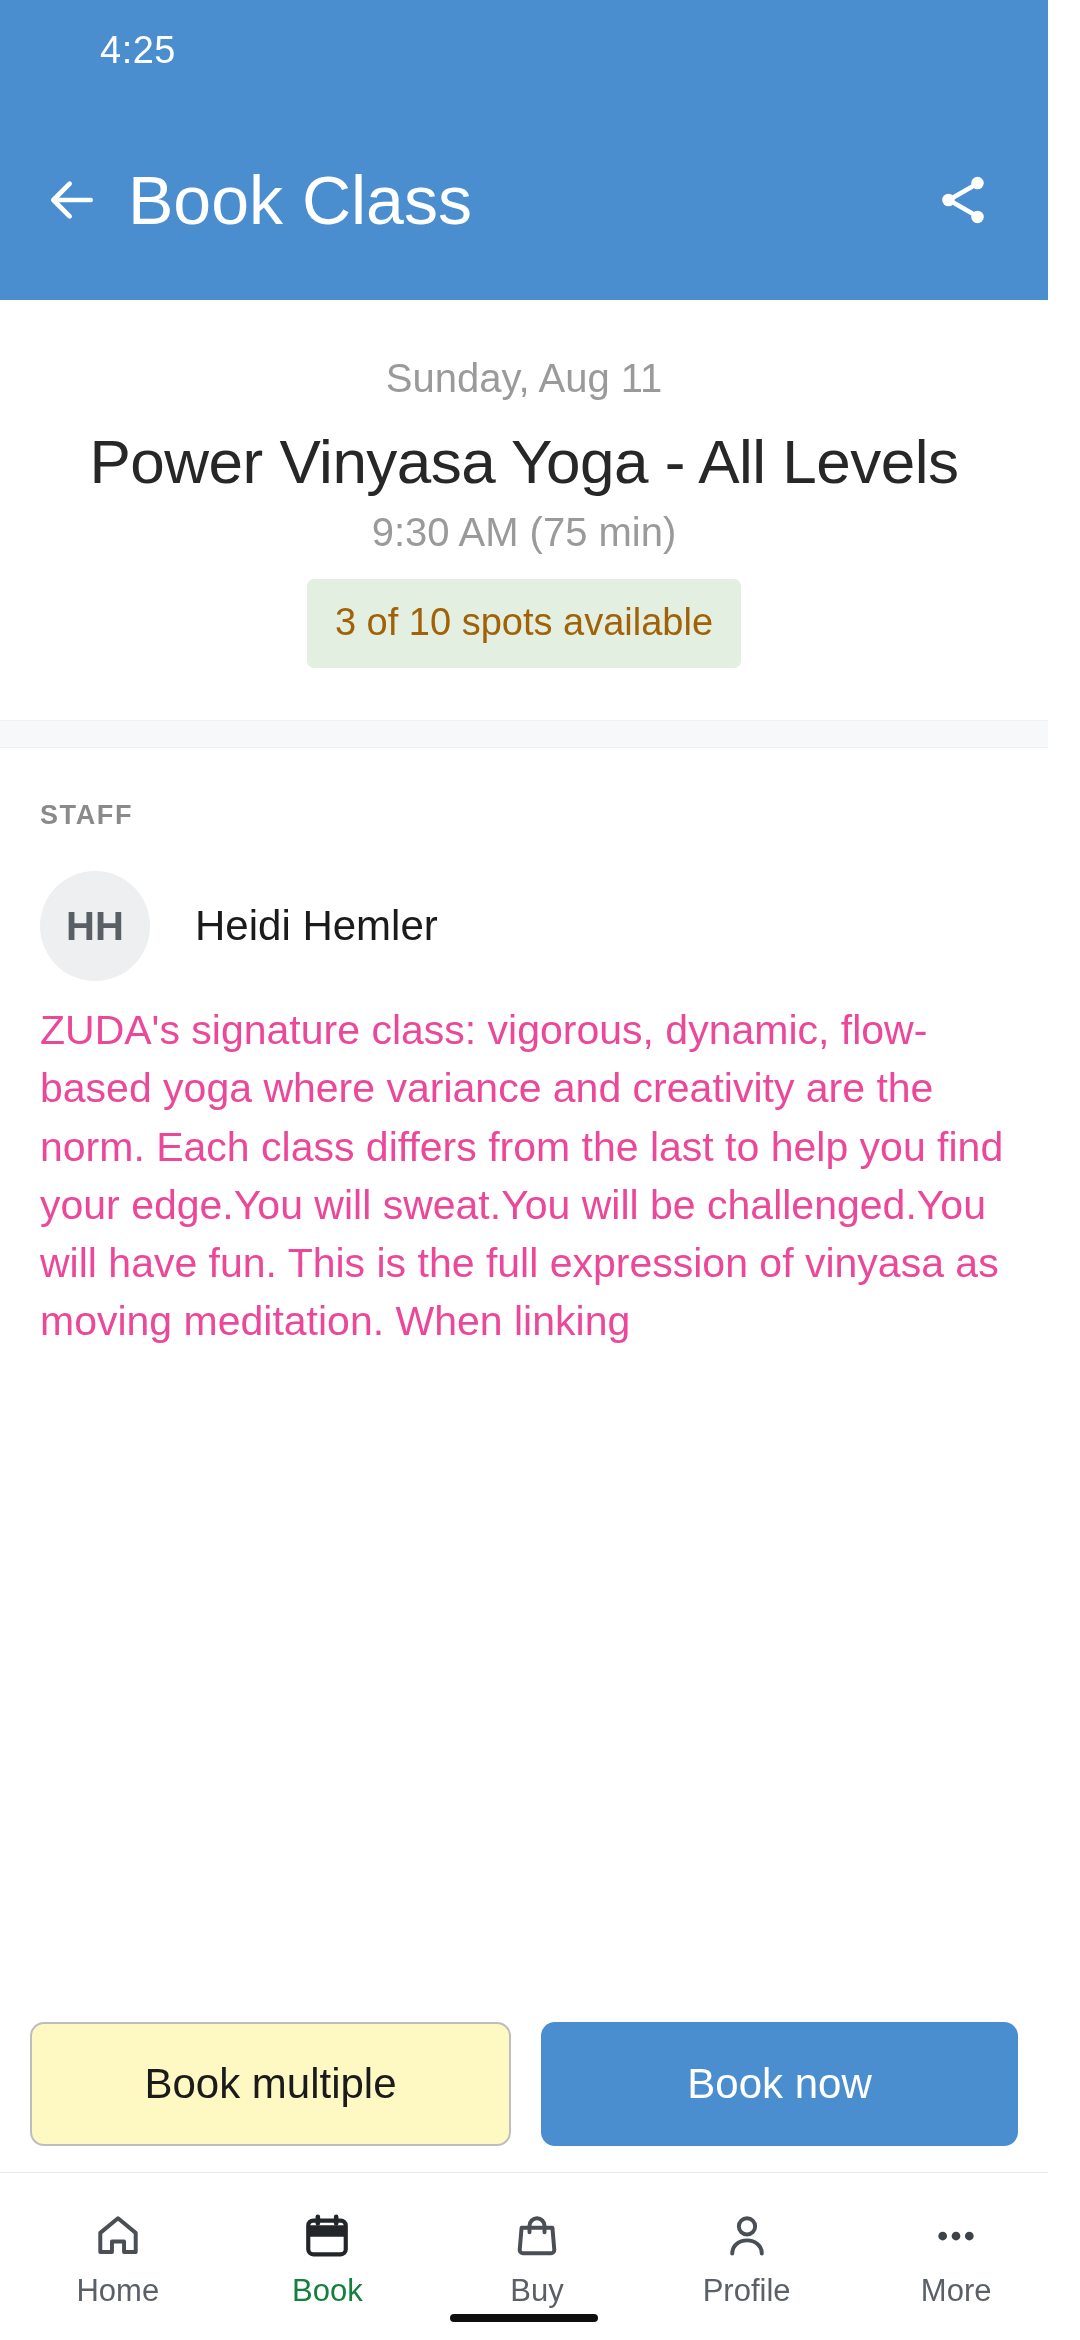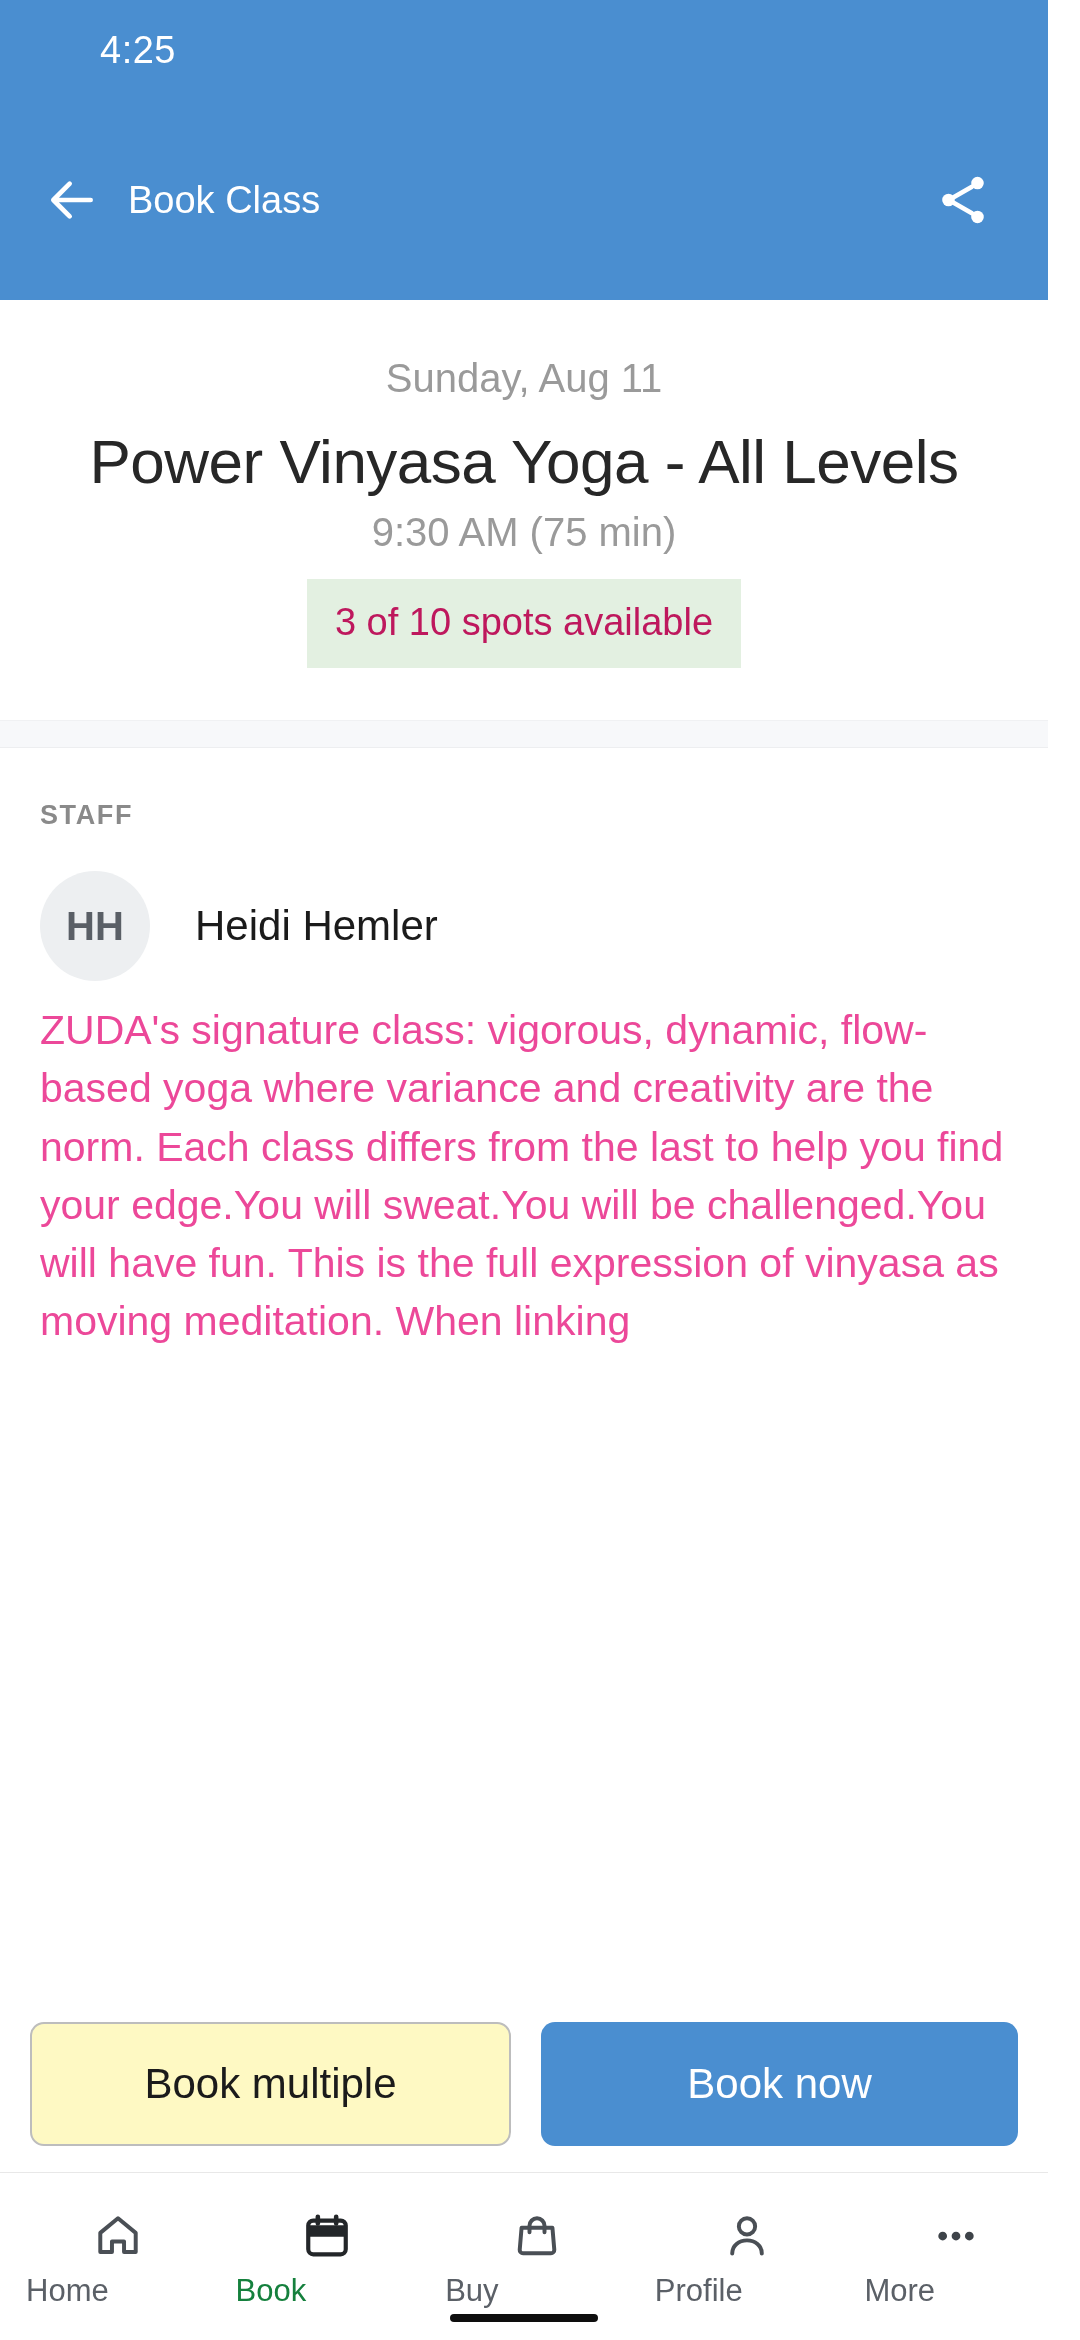--- a/index.html
+++ b/index.html
@@ -53,21 +53,21 @@
     width: 84px;
     height: 84px;
     display: flex;
     align-items: center;
     justify-content: center;
     flex: 0 0 auto;
   }
 
   .appbar-title {
     color: #ffffff;
-    font-size: 38px;
+    font-size: 68px;
     margin-left: 14px;
     flex: 1 1 auto;
     white-space: nowrap;
   }
 
   .share-btn {
     width: 90px;
     height: 90px;
     display: flex;
     align-items: center;
@@ -104,24 +104,24 @@
   }
 
   .hero-badge-wrap {
     display: flex;
     justify-content: center;
     margin-top: 24px;
   }
 
   .hero-badge {
     background: #E3F0E1;
-    color: #be185d;
+    color: #a16207;
     font-size: 38px;
     padding: 22px 28px 24px 28px;
-    border-radius: 0;
+    border-radius: 7px;
     white-space: nowrap;
   }
 
   
   .divider-band {
     height: 28px;
     background: #F7F8FA;
     border-top: 1px solid #F0F1F3;
     border-bottom: 1px solid #EDEEF0;
     margin-top: 52px;
@@ -217,20 +217,21 @@
     display: flex;
     border-top: 1px solid #E8E8E8;
     background: #ffffff;
     margin-top: 26px;
   }
 
   .navitem {
     flex: 1 1 0;
     display: flex;
     flex-direction: column;
+    align-items: center;
     justify-content: center;
     gap: 12px;
     margin-left: 26px;
   }
 
   .navicon {
     height: 56px;
     display: flex;
     align-items: flex-end;
     justify-content: center;

